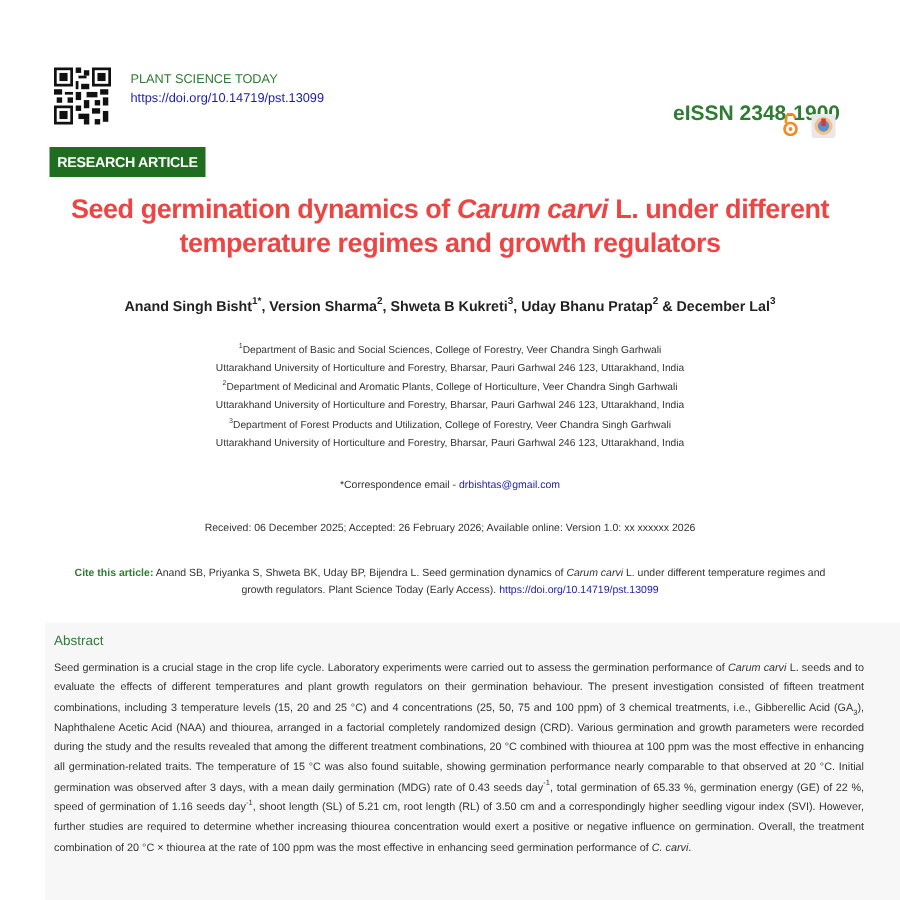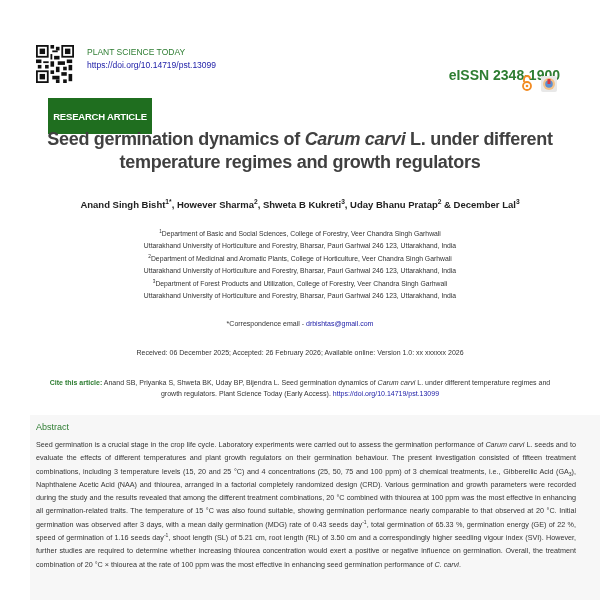--- a/index.html
+++ b/index.html
@@ -12,27 +12,27 @@
     position: absolute; left: 36px; top: 44px; width: 38px; height: 40px;
   }
   .journal { position: absolute; left: 87px; top: 46px; font-size: 8.5px; line-height: 13px; font-weight: normal; }
   .journal .name { color: #2e7d32; }
   .journal .vol { color: #2e7d32; }
   .journal .doi { color: #1a1aa6; }
   .issn { position: absolute; right: 40px; top: 47px; font-size: 14px; font-weight: bold; color: #2e7d32; margin-top: 20px; }
   .oa-icon { position: absolute; left: 521px; top: 75px; width: 12px; height: 16px; }
   .cm-icon { position: absolute; left: 541px; top: 76px; width: 16px; height: 16px; background: #e8e8e8; border-radius: 2px; }
   .badge {
-    position: absolute; left: 48px; top: 98px; width: 104px; height: 36px;
+    position: absolute; left: 33px; top: 98px; width: 104px; height: 20px;
     background: #1f6e1f; color: #fff; font-size: 9.5px; font-weight: bold;
     display: flex; align-items: center; justify-content: center; letter-spacing: -0.2px;
   }
   .title {
     position: absolute; left: 20px; width: 560px; top: 128px; text-align: center;
-    color: #404040; font-size: 18px; font-weight: bold; line-height: 23px; letter-spacing: -0.3px;
+    color: #ef4444; font-size: 18px; font-weight: bold; line-height: 23px; letter-spacing: -0.3px;
   }
   .authors {
     position: absolute; left: 0; width: 600px; top: 199px; text-align: center;
     font-size: 9.5px; font-weight: bold; color: #222;
   }
   .affils { position: absolute; left: 0; width: 600px; top: 228px; text-align: center; font-size: 6.8px; line-height: 11.5px; color: #333; }
   .affils .aff { margin-bottom: 2px; }
   .corr { position: absolute; left: 0; width: 600px; top: 320px; text-align: center; font-size: 7px; color: #333; }
   .corr a { color: #1a1aa6; text-decoration: none; }
   .received { position: absolute; left: 0; width: 600px; top: 349px; text-align: center; font-size: 7px; color: #333; }
@@ -104,21 +104,21 @@
     <circle cx="8" cy="8" r="3.8" fill="#5b8fd1"></circle>
     <rect x="6.5" y="3" width="3" height="5" fill="#d9363e"></rect>
   </svg>
 </div>
 
 <div class="badge">RESEARCH ARTICLE</div>
 
 <div class="title"><span>Seed germination dynamics of </span><i>Carum carvi</i><span> L. under different temperature regimes and growth regulators</span></div>
 
 <div class="authors">
-  <span>Anand Singh Bisht</span><sup>1*</sup><span>, </span><span>However Sharma</span><sup>2</sup><span>, </span><span>Shweta B Kukreti</span><sup>3</sup><span>, </span><span>Uday Bhanu Pratap</span><sup>2</sup><span> &amp; </span><span>December Lal</span><sup>3</sup>
+  <span>Anand Singh Bisht</span><sup>1*</sup><span>, </span><span>Version Sharma</span><sup>2</sup><span>, </span><span>Shweta B Kukreti</span><sup>3</sup><span>, </span><span>Uday Bhanu Pratap</span><sup>2</sup><span> &amp; </span><span>December Lal</span><sup>3</sup>
 </div>
 
 <div class="affils">
   <div class="aff"><sup>1</sup><span>Department of Basic and Social Sciences, College of Forestry, Veer Chandra Singh Garhwali</span><br><span>Uttarakhand University of Horticulture and Forestry, Bharsar, Pauri Garhwal 246 123, Uttarakhand, India</span></div>
   <div class="aff"><sup>2</sup><span>Department of Medicinal and Aromatic Plants, College of Horticulture, Veer Chandra Singh Garhwali</span><br><span>Uttarakhand University of Horticulture and Forestry, Bharsar, Pauri Garhwal 246 123, Uttarakhand, India</span></div>
   <div class="aff"><sup>3</sup><span>Department of Forest Products and Utilization, College of Forestry, Veer Chandra Singh Garhwali</span><br><span>Uttarakhand University of Horticulture and Forestry, Bharsar, Pauri Garhwal 246 123, Uttarakhand, India</span></div>
 </div>
 
 <div class="corr"><span>*Correspondence email - </span><a>drbishtas@gmail.com</a></div>
 

